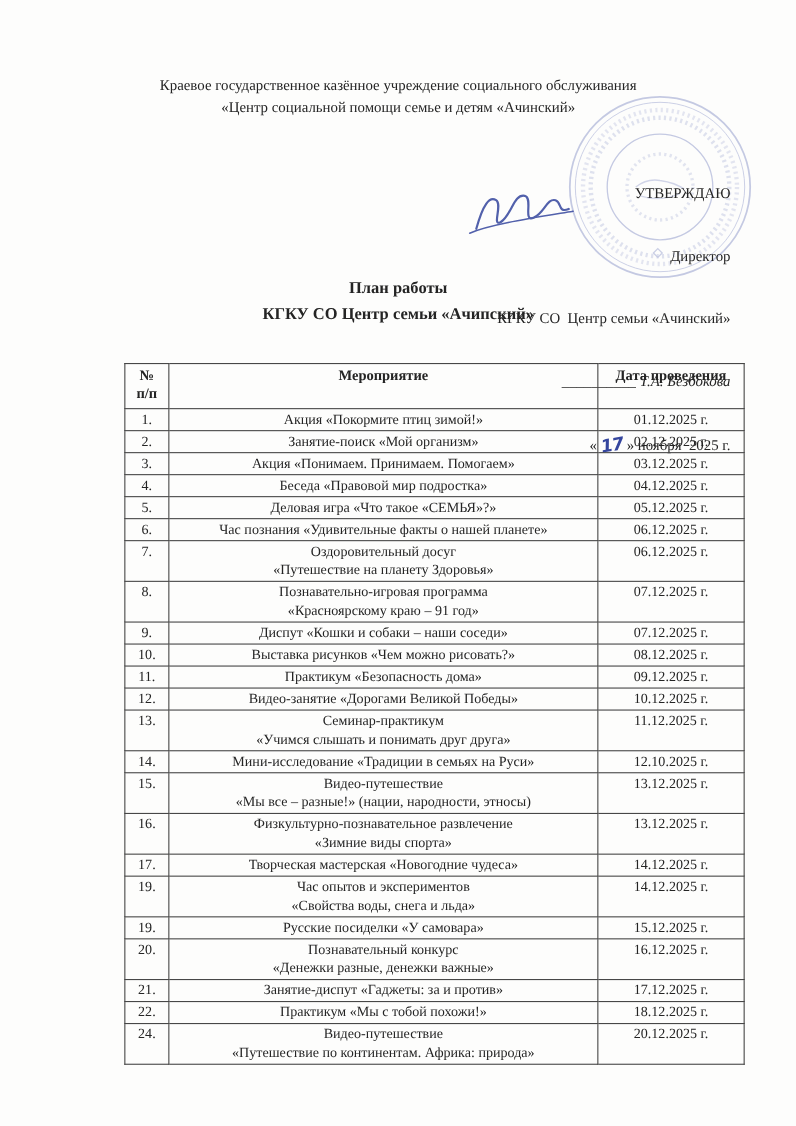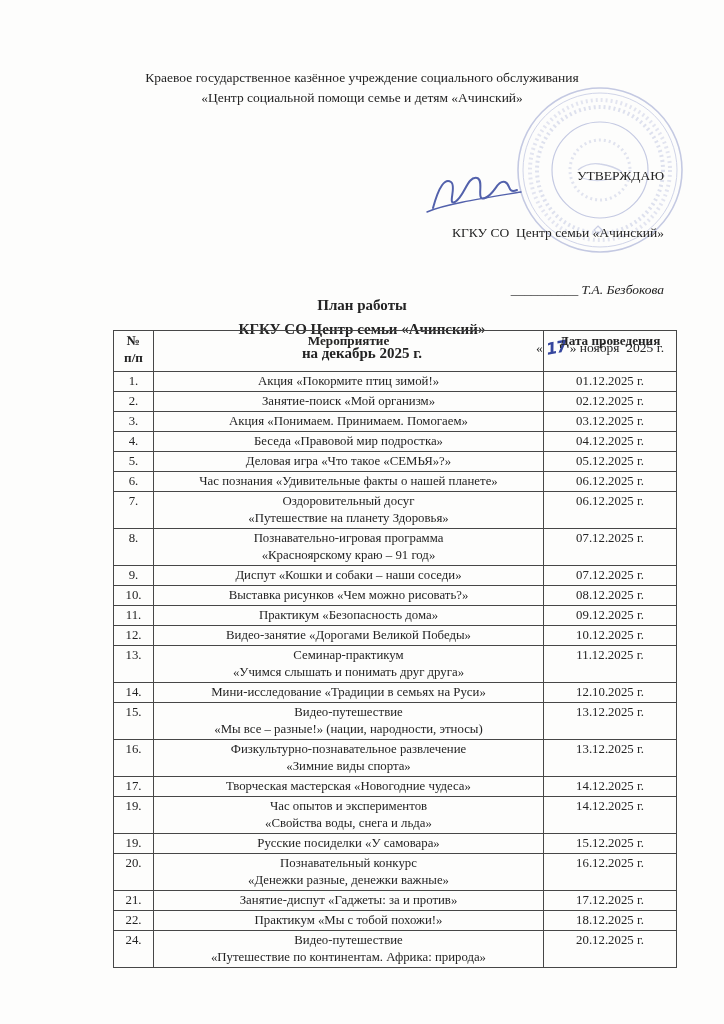--- a/index.html
+++ b/index.html
@@ -29,21 +29,21 @@
     font-family:"DejaVu Sans", sans-serif; letter-spacing:-1px;
   }
 
   
   .stamp { position:absolute; left:508px; top:78px; opacity:0.5; pointer-events:none; }
   .signature-svg { position:absolute; left:425px; top:168px; opacity:0.85; pointer-events:none; }
 
   
   .title-block {
     position:absolute; top:250px; left:0; right:0;
-    text-align:center; font-weight:bold; font-size:15px; line-height:24px;margin-top:43px;
+    text-align:center; font-weight:bold; font-size:15px; line-height:24px;
   }
 
   
   table.plan {
     position:absolute; top:330px; left:113px;
     width:563px; border-collapse:collapse; table-layout:fixed;
   }
   table.plan col.c-num  { width:40px; }
   table.plan col.c-ev   { width:390px; }
   table.plan col.c-date { width:133px; }
@@ -78,36 +78,36 @@
       <circle cx="92" cy="92" r="70" stroke-width="4" stroke-dasharray="2 3" opacity="0.45"></circle>
       <circle cx="92" cy="92" r="30" stroke-width="3" stroke-dasharray="2 3" opacity="0.5"></circle>
       <path d="M70,92 q10,-8 22,-6 q14,2 22,8" stroke-width="1.4" opacity="0.8"></path>
       <path d="M74,100 q18,6 36,-2" stroke-width="1.2" opacity="0.7"></path>
       <path d="M90,148 l4,4 l-4,4 l-4,-4 z" stroke-width="1.2" opacity="0.9"></path>
     </g>
   </svg>
 
   <div class="approval">
     <div class="line">УТВЕРЖДАЮ</div>
+    <div class="line">Директор</div>
     <div class="line">КГКУ СО  Центр семьи «Ачинский»</div>
     <div class="line sig-line-row"><span>__________</span><span> Т.А. Безбокова</span></div>
     <div class="line date-row"><span>« </span><span class="handwritten-day">17</span><span> » ноября  2025 г.</span></div>
   </div>
 
   <svg class="signature-svg" width="120" height="48" viewBox="0 0 120 48">
     <g fill="none" stroke="#35469e" stroke-width="2" stroke-linecap="round">
       <path d="M8,40 C14,18 20,10 26,14 C32,18 22,38 30,34 C40,28 42,8 52,10 C60,12 50,34 60,30 C70,26 72,12 80,14 C86,16 82,26 92,22"></path>
       <path d="M2,44 C20,36 60,30 96,24" stroke-width="1.4"></path>
     </g>
   </svg>
 
   <div class="title-block">
     <div>План работы</div>
     <div>КГКУ СО Центр семьи «Ачипский»</div>
-    <div>на декабрь  2025 г.</div>
   </div>
 
   <table class="plan">
     <colgroup>
         <col class="c-num">
         <col class="c-ev">
         <col class="c-date">
       </colgroup>
     <thead>
       <tr>

